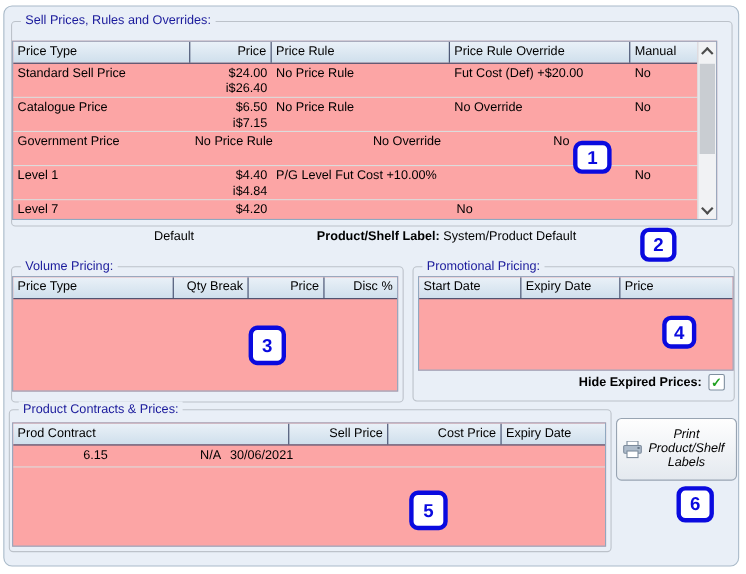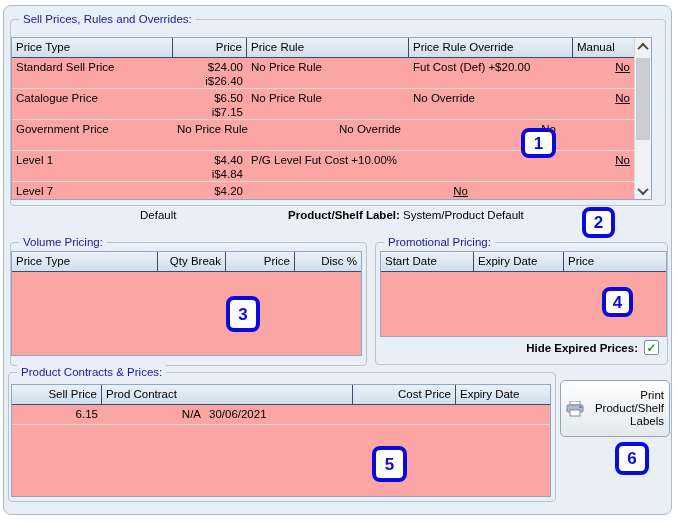--- a/index.html
+++ b/index.html
@@ -7,21 +7,21 @@
   .panel{position:absolute;left:3px;top:5px;width:669px;height:510px;background:#e9eff7;border:1px solid #a9bac9;border-radius:8px;box-sizing:border-box;}
   .gb{position:absolute;border:1px solid #bcc2ca;border-radius:4px;box-sizing:border-box;}
   .legend{position:absolute;top:-8px;left:8px;background:#e9eff7;padding:0 4px;color:#19199b;white-space:nowrap;line-height:15px;}
   .tbl{position:absolute;background:#fca5a5;border:1px solid #90a8c0;box-sizing:border-box;overflow:hidden;}
   .thead{display:flex;height:20px;background:linear-gradient(#eaf1f8,#cfdfec);border-bottom:1px solid #3f4a6a;box-sizing:border-box;}
   .hc{box-sizing:border-box;padding:3px 4px 0 4px;border-right:1px solid #3f4a6a;overflow:hidden;white-space:nowrap;}
   .hc:last-child{border-right:none;}
   .trow{display:flex;border-bottom:1px solid #dcdcdc;box-sizing:border-box;}
   .c{box-sizing:border-box;padding:2px 4px 0 4px;line-height:14px;overflow:hidden;white-space:nowrap;}
   .r{text-align:right;}
-  .ctr{text-align:right;text-decoration:underline;}
+  .ctr{text-align:left;}
   
   .w1{width:161px;} .w2{width:74px;} .w3{width:162px;} .w4{width:164px;} .w5{width:61px;}
   .sp-row{height:31px;}
   
   .sbar{position:absolute;right:0;top:0;width:17px;height:100%;background:#f1f2f4;border-left:1px solid #d5d9de;box-sizing:border-box;}
   .sbtn{position:absolute;left:0;width:16px;height:17px;display:flex;align-items:center;justify-content:center;}
   .chev{width:6px;height:6px;border-left:2px solid #4c4c4c;border-top:2px solid #4c4c4c;display:block;}
   .chev.up{transform:rotate(45deg) translate(1px,1px);}
   .chev.down{transform:rotate(225deg) translate(1px,1px);}
   .sthumb{position:absolute;left:1px;top:20px;width:14px;height:82px;background:#c9cdd2;}
@@ -29,21 +29,21 @@
   .v1{width:146px;} .v2{width:68px;} .v3{width:69px;} .v4{width:66px;}
   
   .p1{width:93px;} .p2{width:90px;} .p3{width:102px;}
   
   .k1{width:251px;} .k2{width:90px;} .k3{width:103px;} .k4{width:94px;}
   .kt-row{height:20px;}
   .lbl{position:absolute;white-space:nowrap;}
   .b{font-weight:bold;}
   .checkbox{position:absolute;left:644px;top:340px;width:15px;height:15px;background:#fff;border:1px solid #7f8f9f;border-radius:2px;box-sizing:border-box;display:flex;align-items:center;justify-content:center;color:#21a121;font-weight:bold;font-size:12px;line-height:12px;}
   .print-btn{position:absolute;left:560px;top:380px;width:110px;height:57px;border:1px solid #98a4b2;border-radius:5px;background:linear-gradient(#fefefe,#e4e9ef);box-sizing:border-box;display:flex;align-items:center;padding:0 5px;cursor:default;}
-  .print-txt{flex:1;text-align:right;line-height:13px;}
+  .print-txt{flex:1;text-align:center;line-height:13px;font-style:italic;}
   .ann{position:absolute;border:4px solid #0a0adf;border-radius:8px;background:#fff;color:#0a0adf;font-weight:bold;font-size:17px;display:flex;align-items:center;justify-content:center;box-sizing:border-box;line-height:1;}
   .ann1{left:521px;top:128px;width:35px;height:30px;}
   .ann2{left:582px;top:207px;width:33px;height:31px;}
   .ann3{left:226px;top:296px;width:34px;height:36px;}
   .ann4{left:602px;top:287px;width:31px;height:30px;}
   .ann5{left:372px;top:446px;width:35px;height:36px;}
   .ann6{left:615px;top:442px;width:34px;height:33px;}
 </style>
 </head>
 <body>
@@ -149,22 +149,22 @@
   <span class="lbl b" style="left:480px;top:342px;width:158px;text-align:right;">Hide Expired Prices:</span>
   <div class="checkbox">
       <span>✓</span>
     </div>
 
   <div class="gb" style="left:8px;top:372px;width:548px;height:130px;">
     <span class="legend">Product Contracts &amp; Prices:</span>
   </div>
   <div class="tbl" style="left:11px;top:384px;width:540px;height:113px;">
     <div class="thead">
+      <div class="hc k1">Prod Contract</div>
       <div class="hc k2 r">Sell Price</div>
-      <div class="hc k1">Prod Contract</div>
       <div class="hc k3 r">Cost Price</div>
       <div class="hc k4">Expiry Date</div>
     </div>
     <div>
         <div class="trow kt-row">
           <div class="c k2 r">6.15</div>
           <div class="c k3 r">N/A</div>
           <div class="c k4">30/06/2021</div>
         </div>
       </div>

